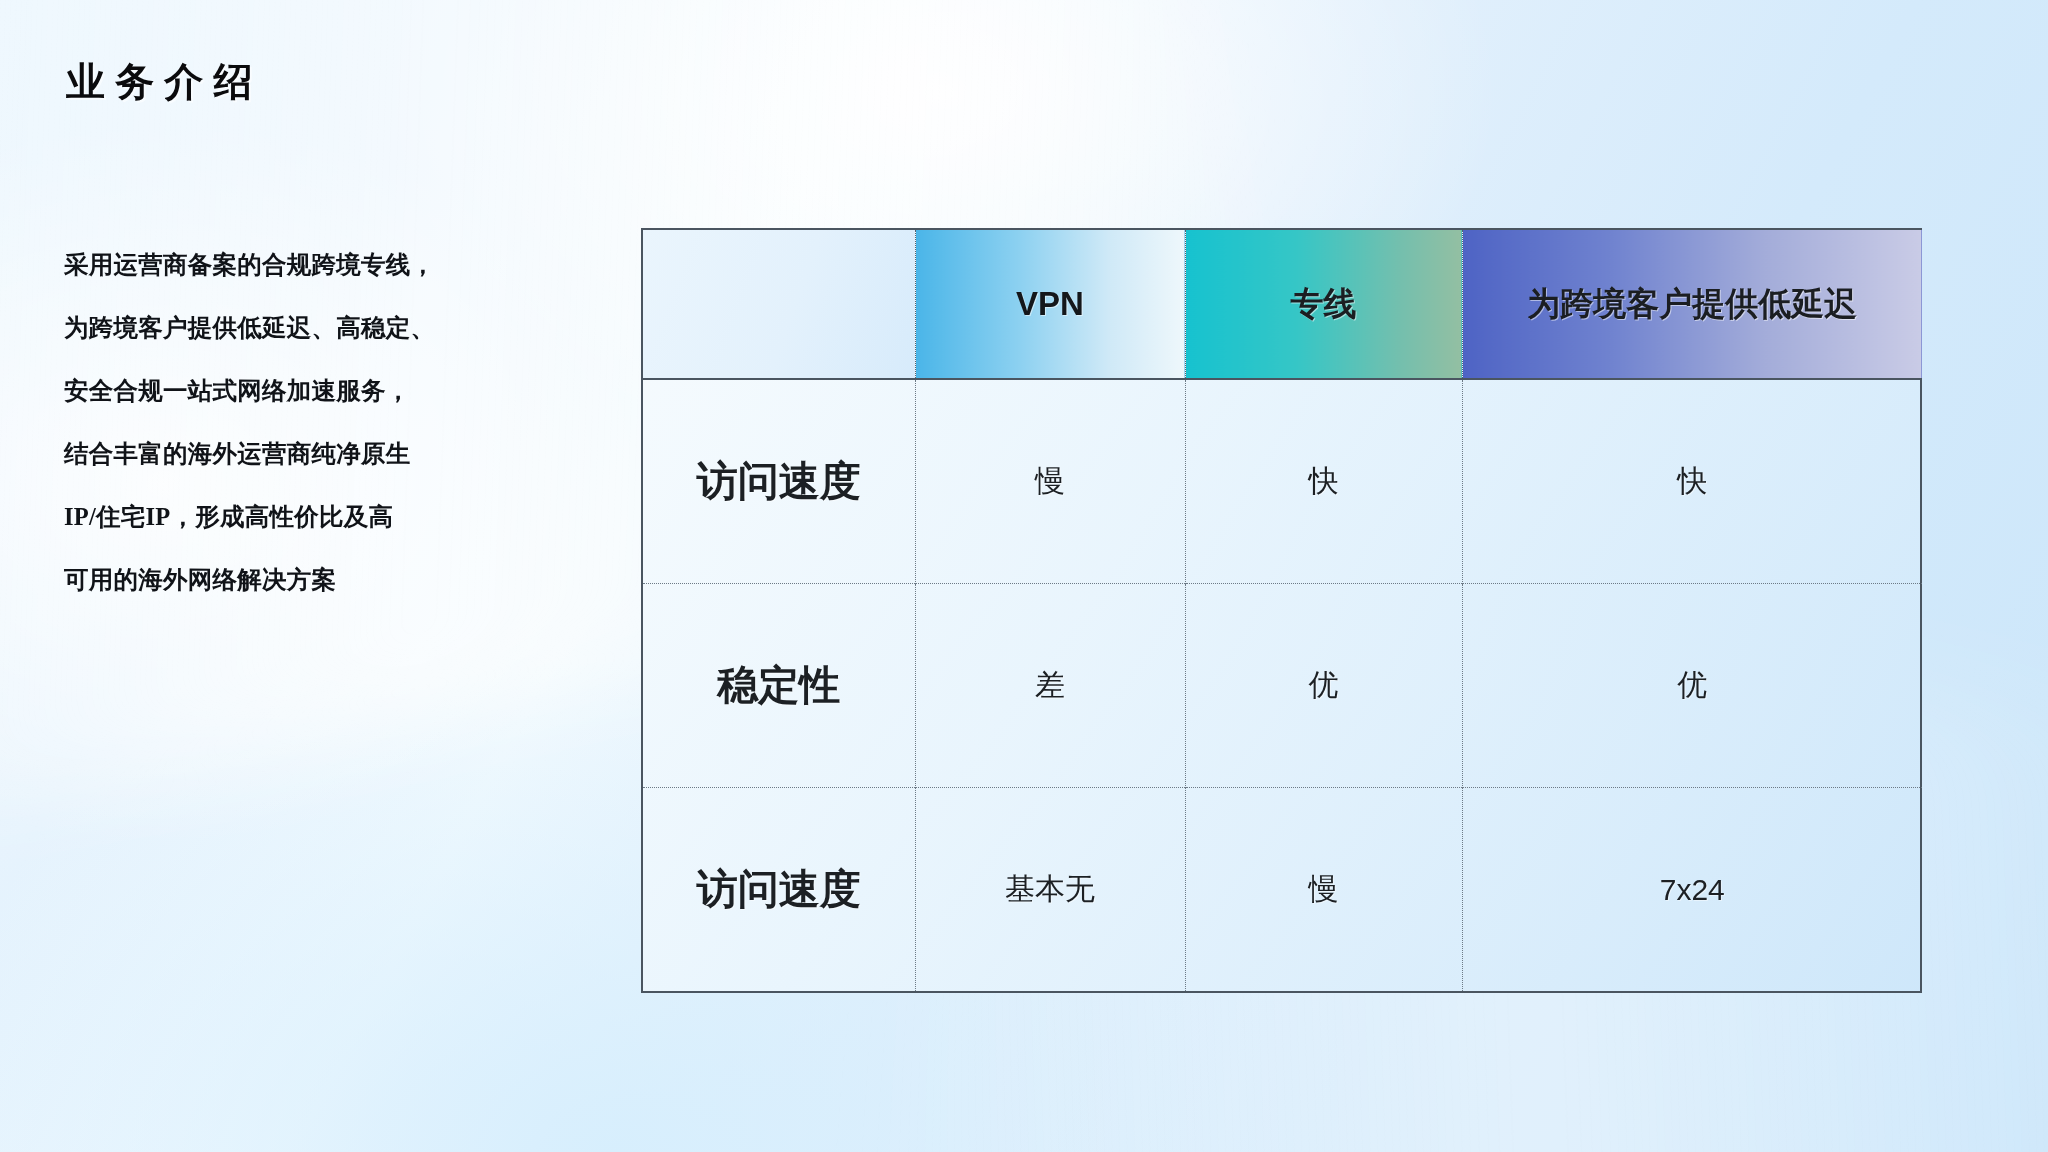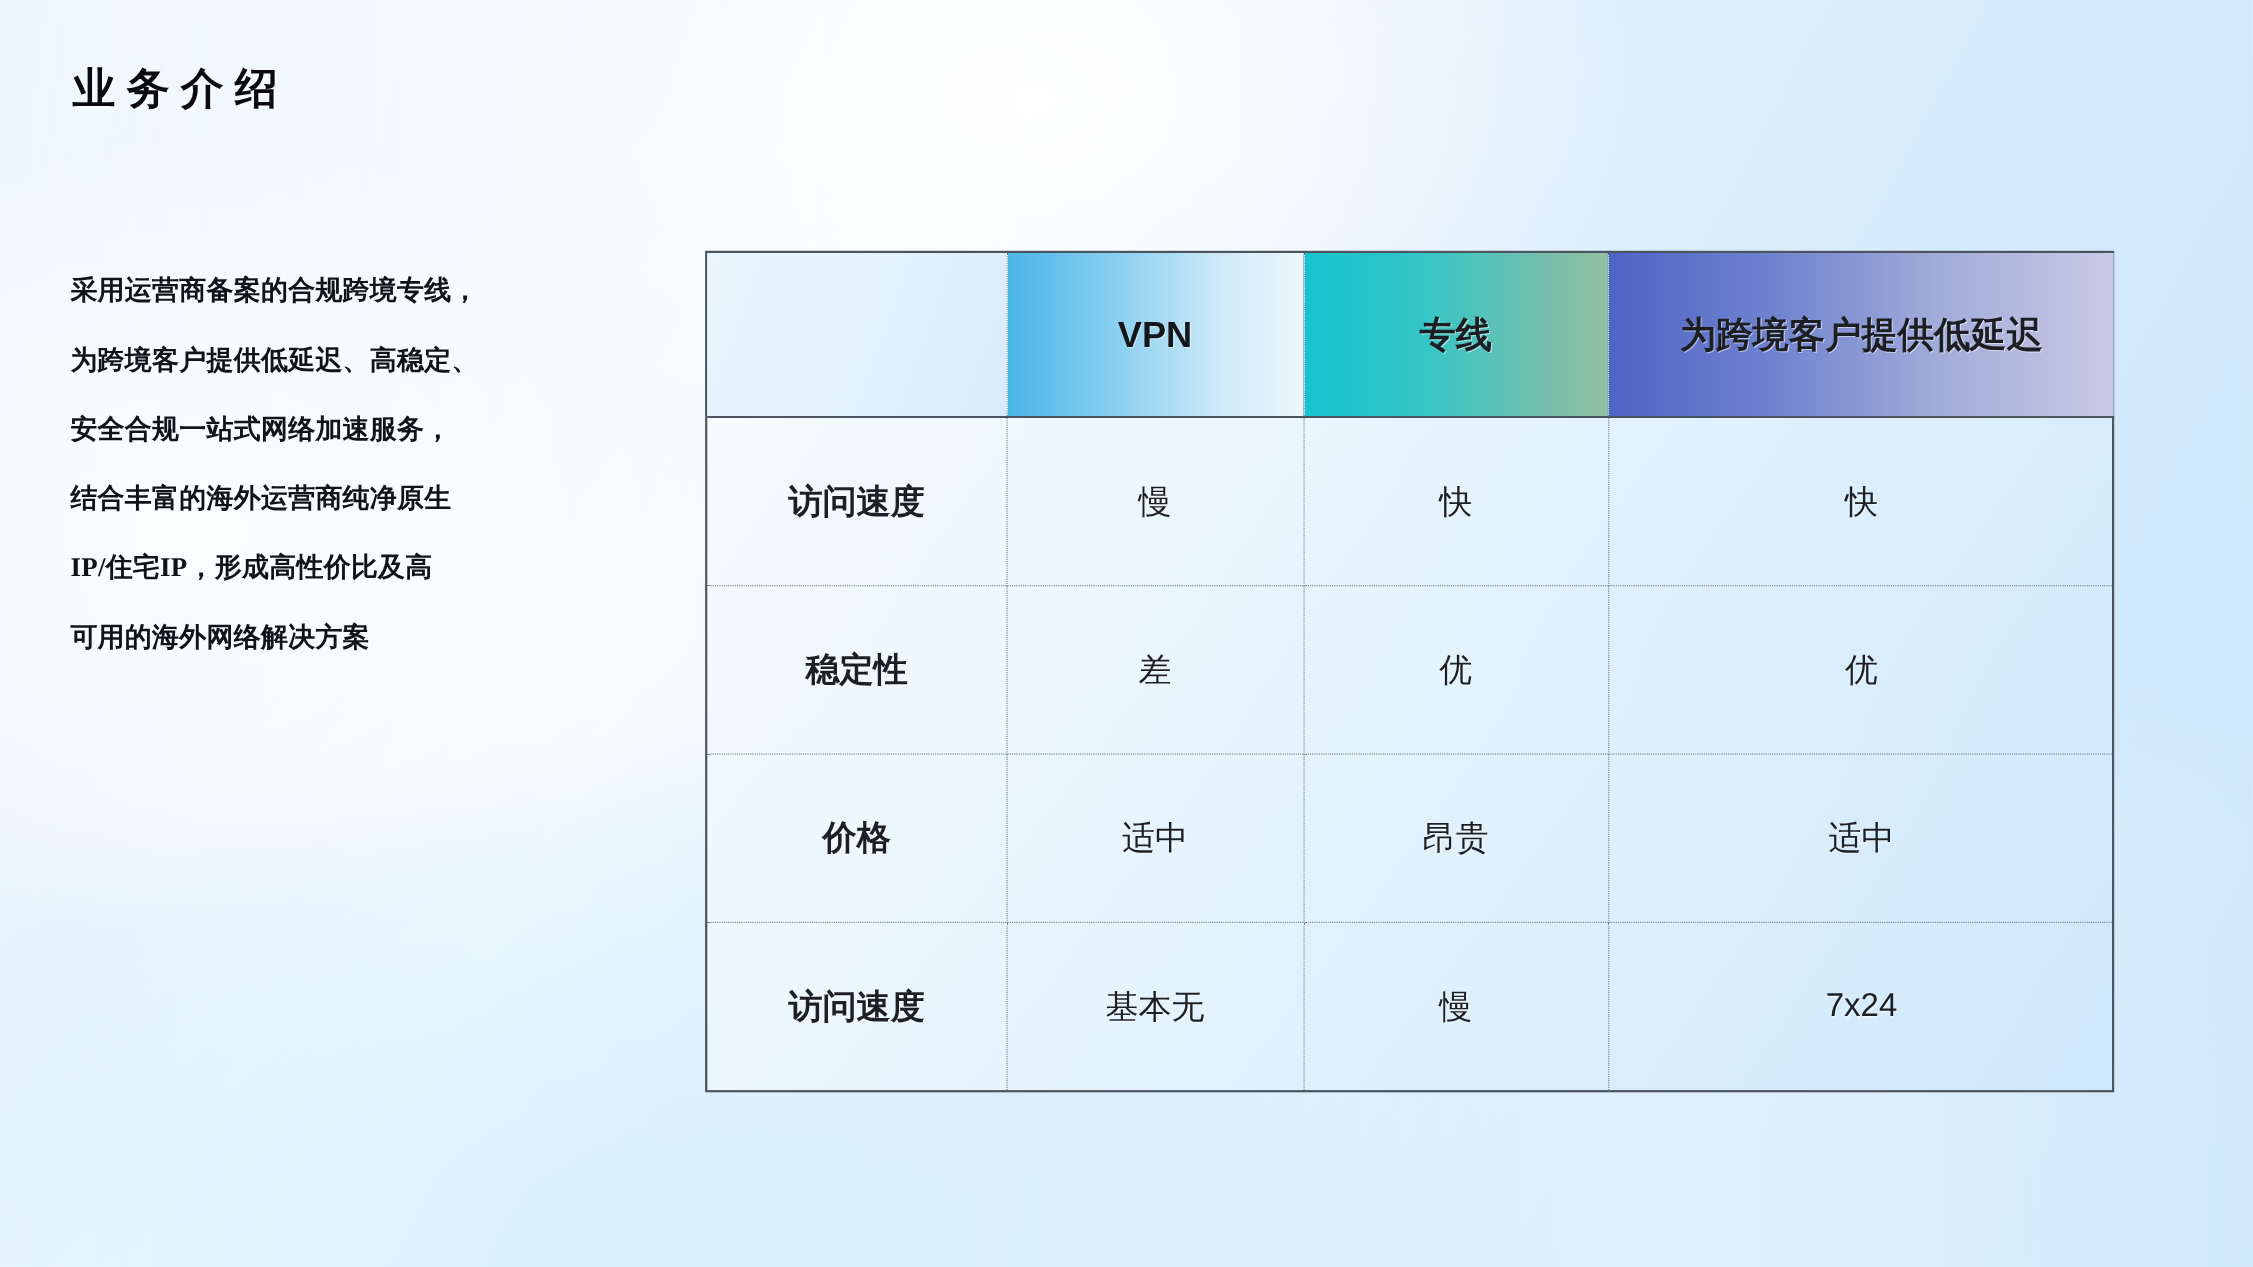--- a/index.html
+++ b/index.html
@@ -67,21 +67,21 @@
   .h1{background:linear-gradient(90deg,#4ab5e8 0%,#8bd0f0 38%,#cfe9f7 72%,#eef7fb 100%);}
   .h2{background:linear-gradient(90deg,#16c2cf 0%,#35c6c6 40%,#74bfad 78%,#93bfa2 100%);}
   .h3{background:linear-gradient(90deg,#4e63c4 0%,#6f82cf 32%,#a3acd9 66%,#c9cbe6 100%);}
   .h3 .hdr,.h2 .hdr{color:#1b1e22;}
 
   tbody td{
     height:123px;padding:0;text-align:center;vertical-align:middle;
     font-size:30px;color:#1c2024;border:0;position:relative;
     text-shadow:1px 1px 0 rgba(255,255,255,.45);
   }
-  tbody td.lbl{font-weight:bold;font-size:31px;}
+  tbody td.lbl{font-weight:bold;font-size:41px;}
   
   tbody tr td{border-right:1px dotted #6d7a86;}
   tbody tr td:last-child{border-right:0;}
   tbody tr{border-bottom:1px dotted #6d7a86;}
   tbody tr:last-child{border-bottom:0;}
   thead th{border-right:1px dotted #55626e;}
   thead th:last-child{border-right:0;}
   thead tr{border-bottom:2px solid #4a5560;text-align:right;}
   tbody tr:first-child td{border-top:0;}
 </style>
@@ -132,26 +132,20 @@
           <td>快</td>
           <td>快</td>
         </tr>
         <tr>
           <td class="lbl">稳定性</td>
           <td>差</td>
           <td>优</td>
           <td>优</td>
         </tr>
         <tr>
-          <td class="lbl">价格</td>
-          <td>适中</td>
-          <td>昂贵</td>
-          <td>适中</td>
-        </tr>
-        <tr>
           <td class="lbl">访问速度</td>
           <td>基本无</td>
           <td>慢</td>
           <td>7x24</td>
         </tr>
       </tbody>
     </table>
   </div>
 
 </div>

